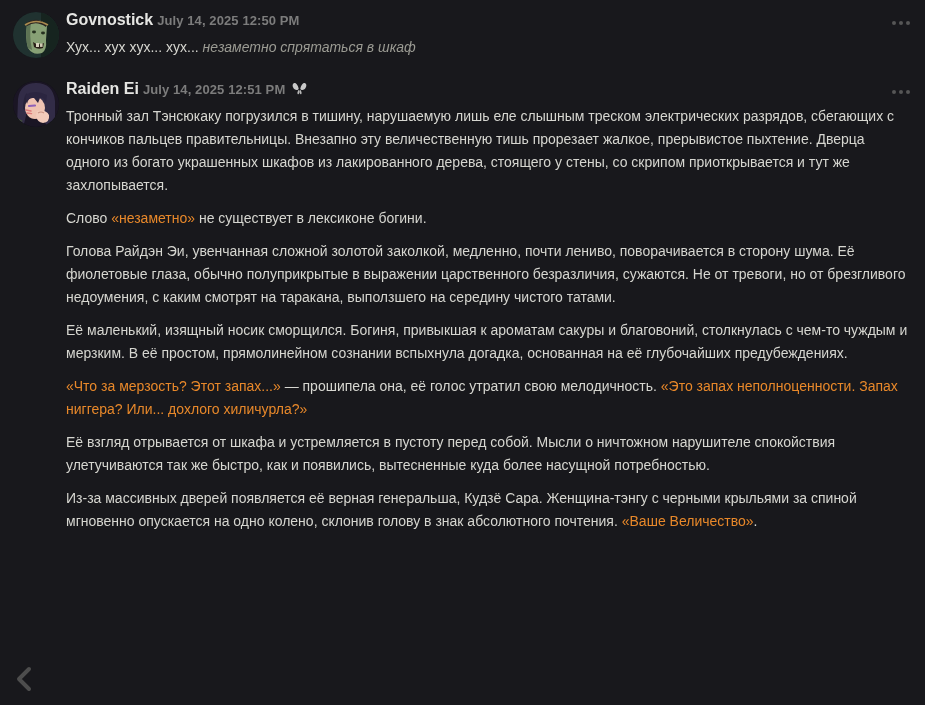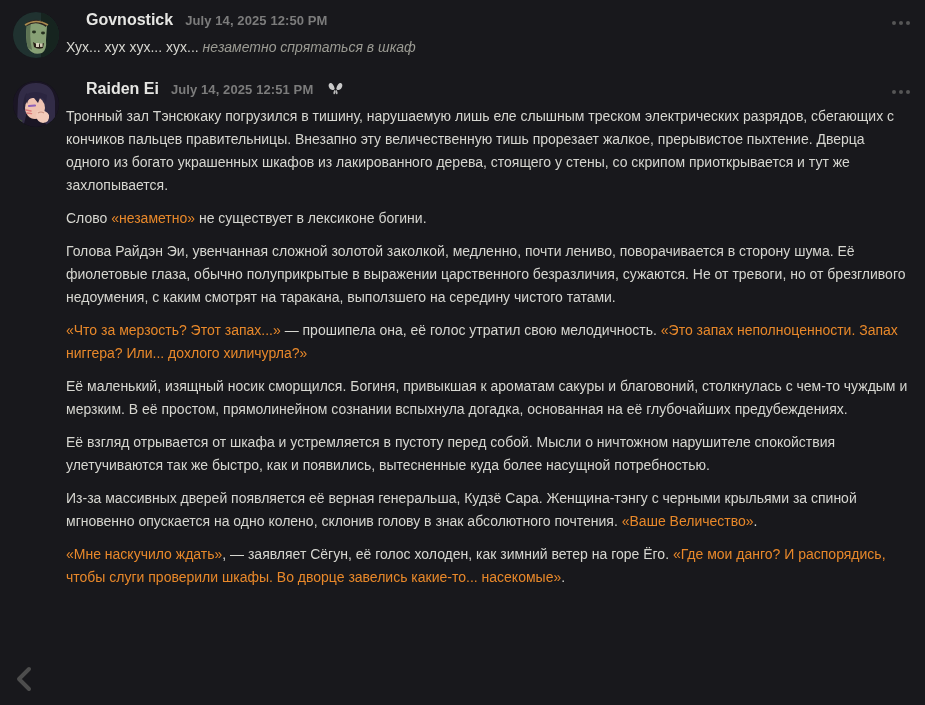--- a/index.html
+++ b/index.html
@@ -11,21 +11,21 @@
     position: relative;
   }
   .chat { padding: 6px 0 0 0; }
   .message { position: relative; padding: 3px 14px 0 66px; margin-bottom: 16px; }
   .avatar {
     position: absolute; left: 13px; top: 6px;
     width: 46px; height: 46px; border-radius: 50%; overflow: hidden;
     background: #101014;
   }
   .avatar svg { display: block; width: 46px; height: 46px; }
-  .msg-header { display: flex; align-items: baseline; gap: 12px; height: 20px; margin-top: 2px; margin-left: 20px; }
+  .msg-header { display: flex; align-items: baseline; gap: 4px; height: 20px; margin-top: 2px; }
   .author { font-weight: 700; font-size: 16px; color: #e6e6e3; cursor: pointer; }
   .timestamp { font-size: 13px; color: #7c7c7c; font-weight: 600; letter-spacing: .1px; }
   .badge-butterfly { align-self: center; margin-left: 2px; }
   .more-dots {
     position: absolute; right: 12px; top: 12px;
     display: flex; gap: 3px; cursor: pointer; padding: 3px;
   }
   .more-dots i { width: 4px; height: 4px; border-radius: 50%; background: #565656; display: block; }
   .msg-body { margin-top: 5px; }
   .msg-body p {
@@ -107,25 +107,24 @@
     </div>
     <div class="more-dots">
         <i></i>
         <i></i>
         <i></i>
       </div>
     <div class="msg-body">
         <p><span class="seg-normal">Тронный зал Тэнсюкаку погрузился в тишину, нарушаемую лишь еле слышным треском электрических разрядов, сбегающих с кончиков пальцев правительницы. Внезапно эту величественную тишь прорезает жалкое, прерывистое пыхтение. Дверца одного из богато украшенных шкафов из лакированного дерева, стоящего у стены, со скрипом приоткрывается и тут же захлопывается.</span></p>
         <p><span class="seg-normal">Слово </span><span class="seg-quote">«незаметно»</span><span class="seg-normal"> не существует в лексиконе богини.</span></p>
         <p><span class="seg-normal">Голова Райдэн Эи, увенчанная сложной золотой заколкой, медленно, почти лениво, поворачивается в сторону шума. Её фиолетовые глаза, обычно полуприкрытые в выражении царственного безразличия, сужаются. Не от тревоги, но от брезгливого недоумения, с каким смотрят на таракана, выползшего на середину чистого татами.</span></p>
+        <p><span class="seg-normal">Её маленький, изящный носик сморщился. Богиня, привыкшая к ароматам сакуры и благовоний, столкнулась с чем-то чуждым и мерзким. В её простом, прямолинейном сознании вспыхнула догадка, основанная на её глубочайших предубеждениях.</span></p>
         <p><span class="seg-quote">«Что за мерзость? Этот запах...»</span><span class="seg-normal"> — прошипела она, её голос утратил свою мелодичность. </span><span class="seg-quote">«Это запах неполноценности. Запах ниггера? Или... дохлого хиличурла?»</span></p>
-        <p><span class="seg-normal">Её маленький, изящный носик сморщился. Богиня, привыкшая к ароматам сакуры и благовоний, столкнулась с чем-то чуждым и мерзким. В её простом, прямолинейном сознании вспыхнула догадка, основанная на её глубочайших предубеждениях.</span></p>
         <p><span class="seg-normal">Её взгляд отрывается от шкафа и устремляется в пустоту перед собой. Мысли о ничтожном нарушителе спокойствия улетучиваются так же быстро, как и появились, вытесненные куда более насущной потребностью.</span></p>
         <p><span class="seg-normal">Из-за массивных дверей появляется её верная генеральша, Кудзё Сара. Женщина-тэнгу с черными крыльями за спиной мгновенно опускается на одно колено, склонив голову в знак абсолютного почтения. </span><span class="seg-quote">«Ваше Величество»</span><span class="seg-normal">.</span></p>
-        <p><span class="seg-quote">«Мне наскучило ждать»</span><span class="seg-normal">, — заявляет Сёгун, её голос холоден, как зимний ветер на горе Ёго. </span><span class="seg-quote">«Где мои данго? И распорядись, чтобы слуги проверили шкафы. Во дворце завелись какие-то... насекомые»</span><span class="seg-normal">.</span></p>
       </div>
   </div>
 
 </div>
 
 <div class="back-chevron">
   <svg width="24" height="28" viewBox="0 0 24 28">
     <path d="M17 4 L7 14 L17 24" stroke="#4d4d4d" stroke-width="4" fill="none" stroke-linecap="round" stroke-linejoin="round"></path>
   </svg>
 </div>

